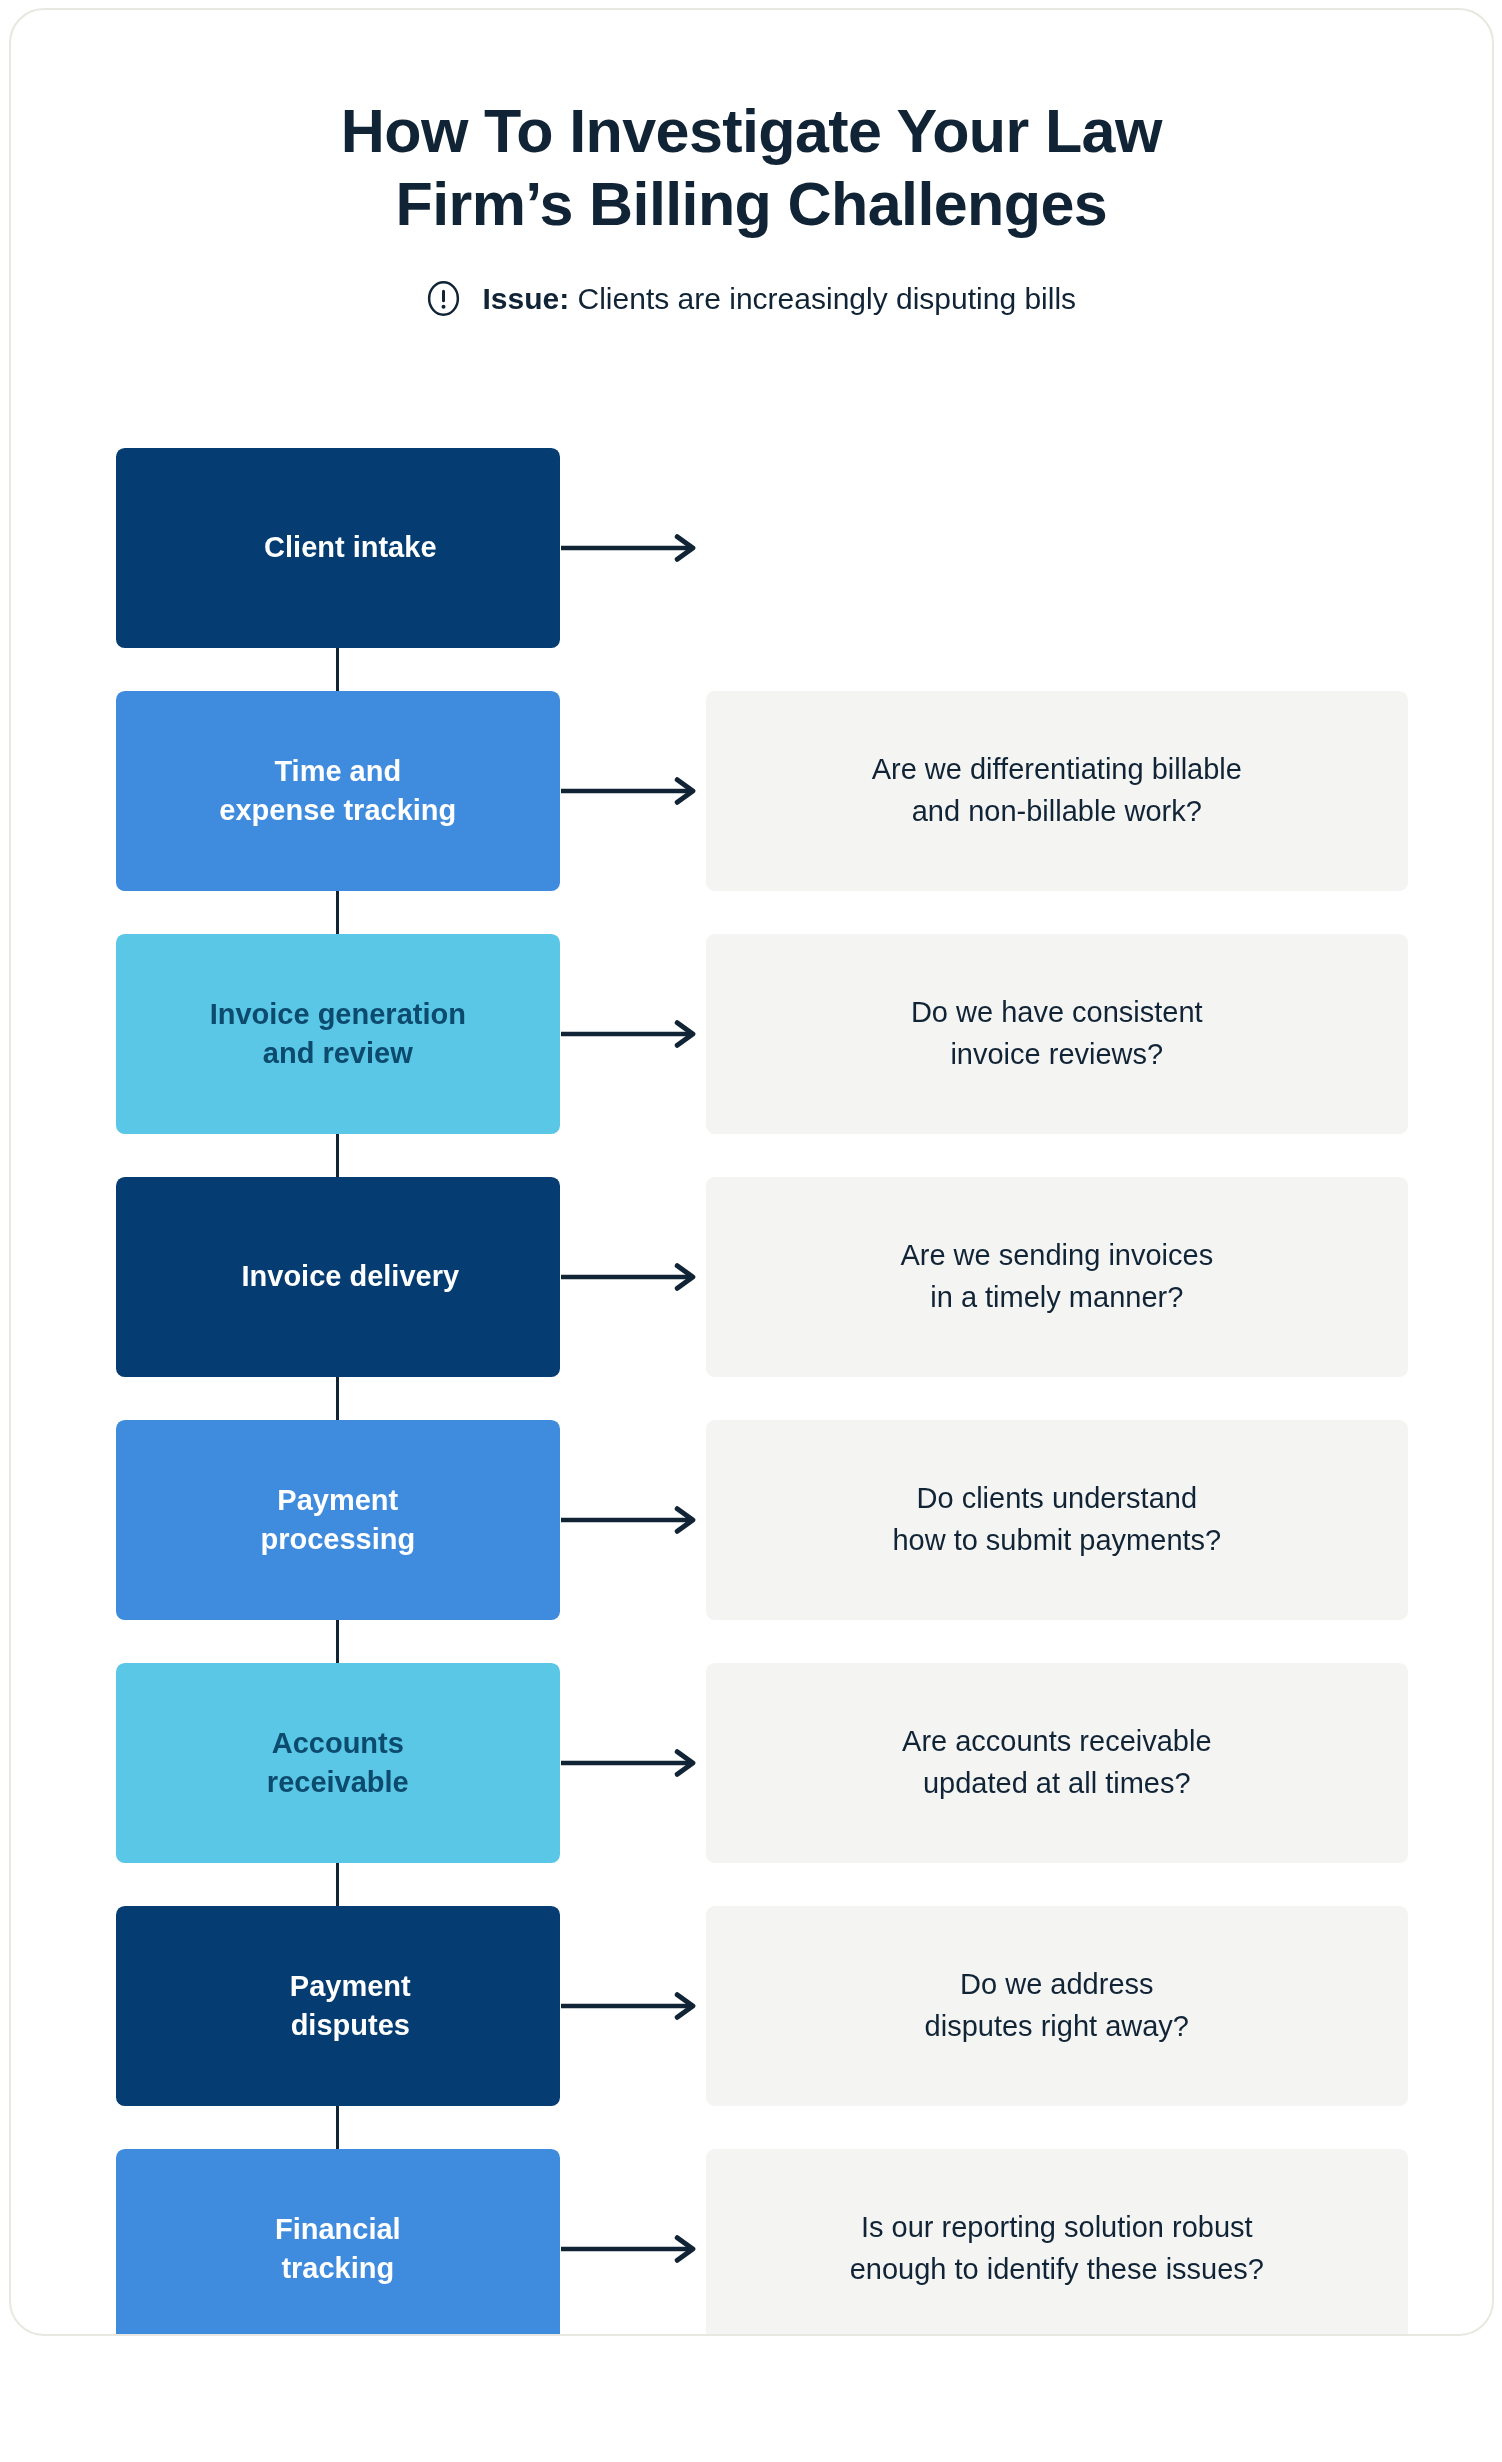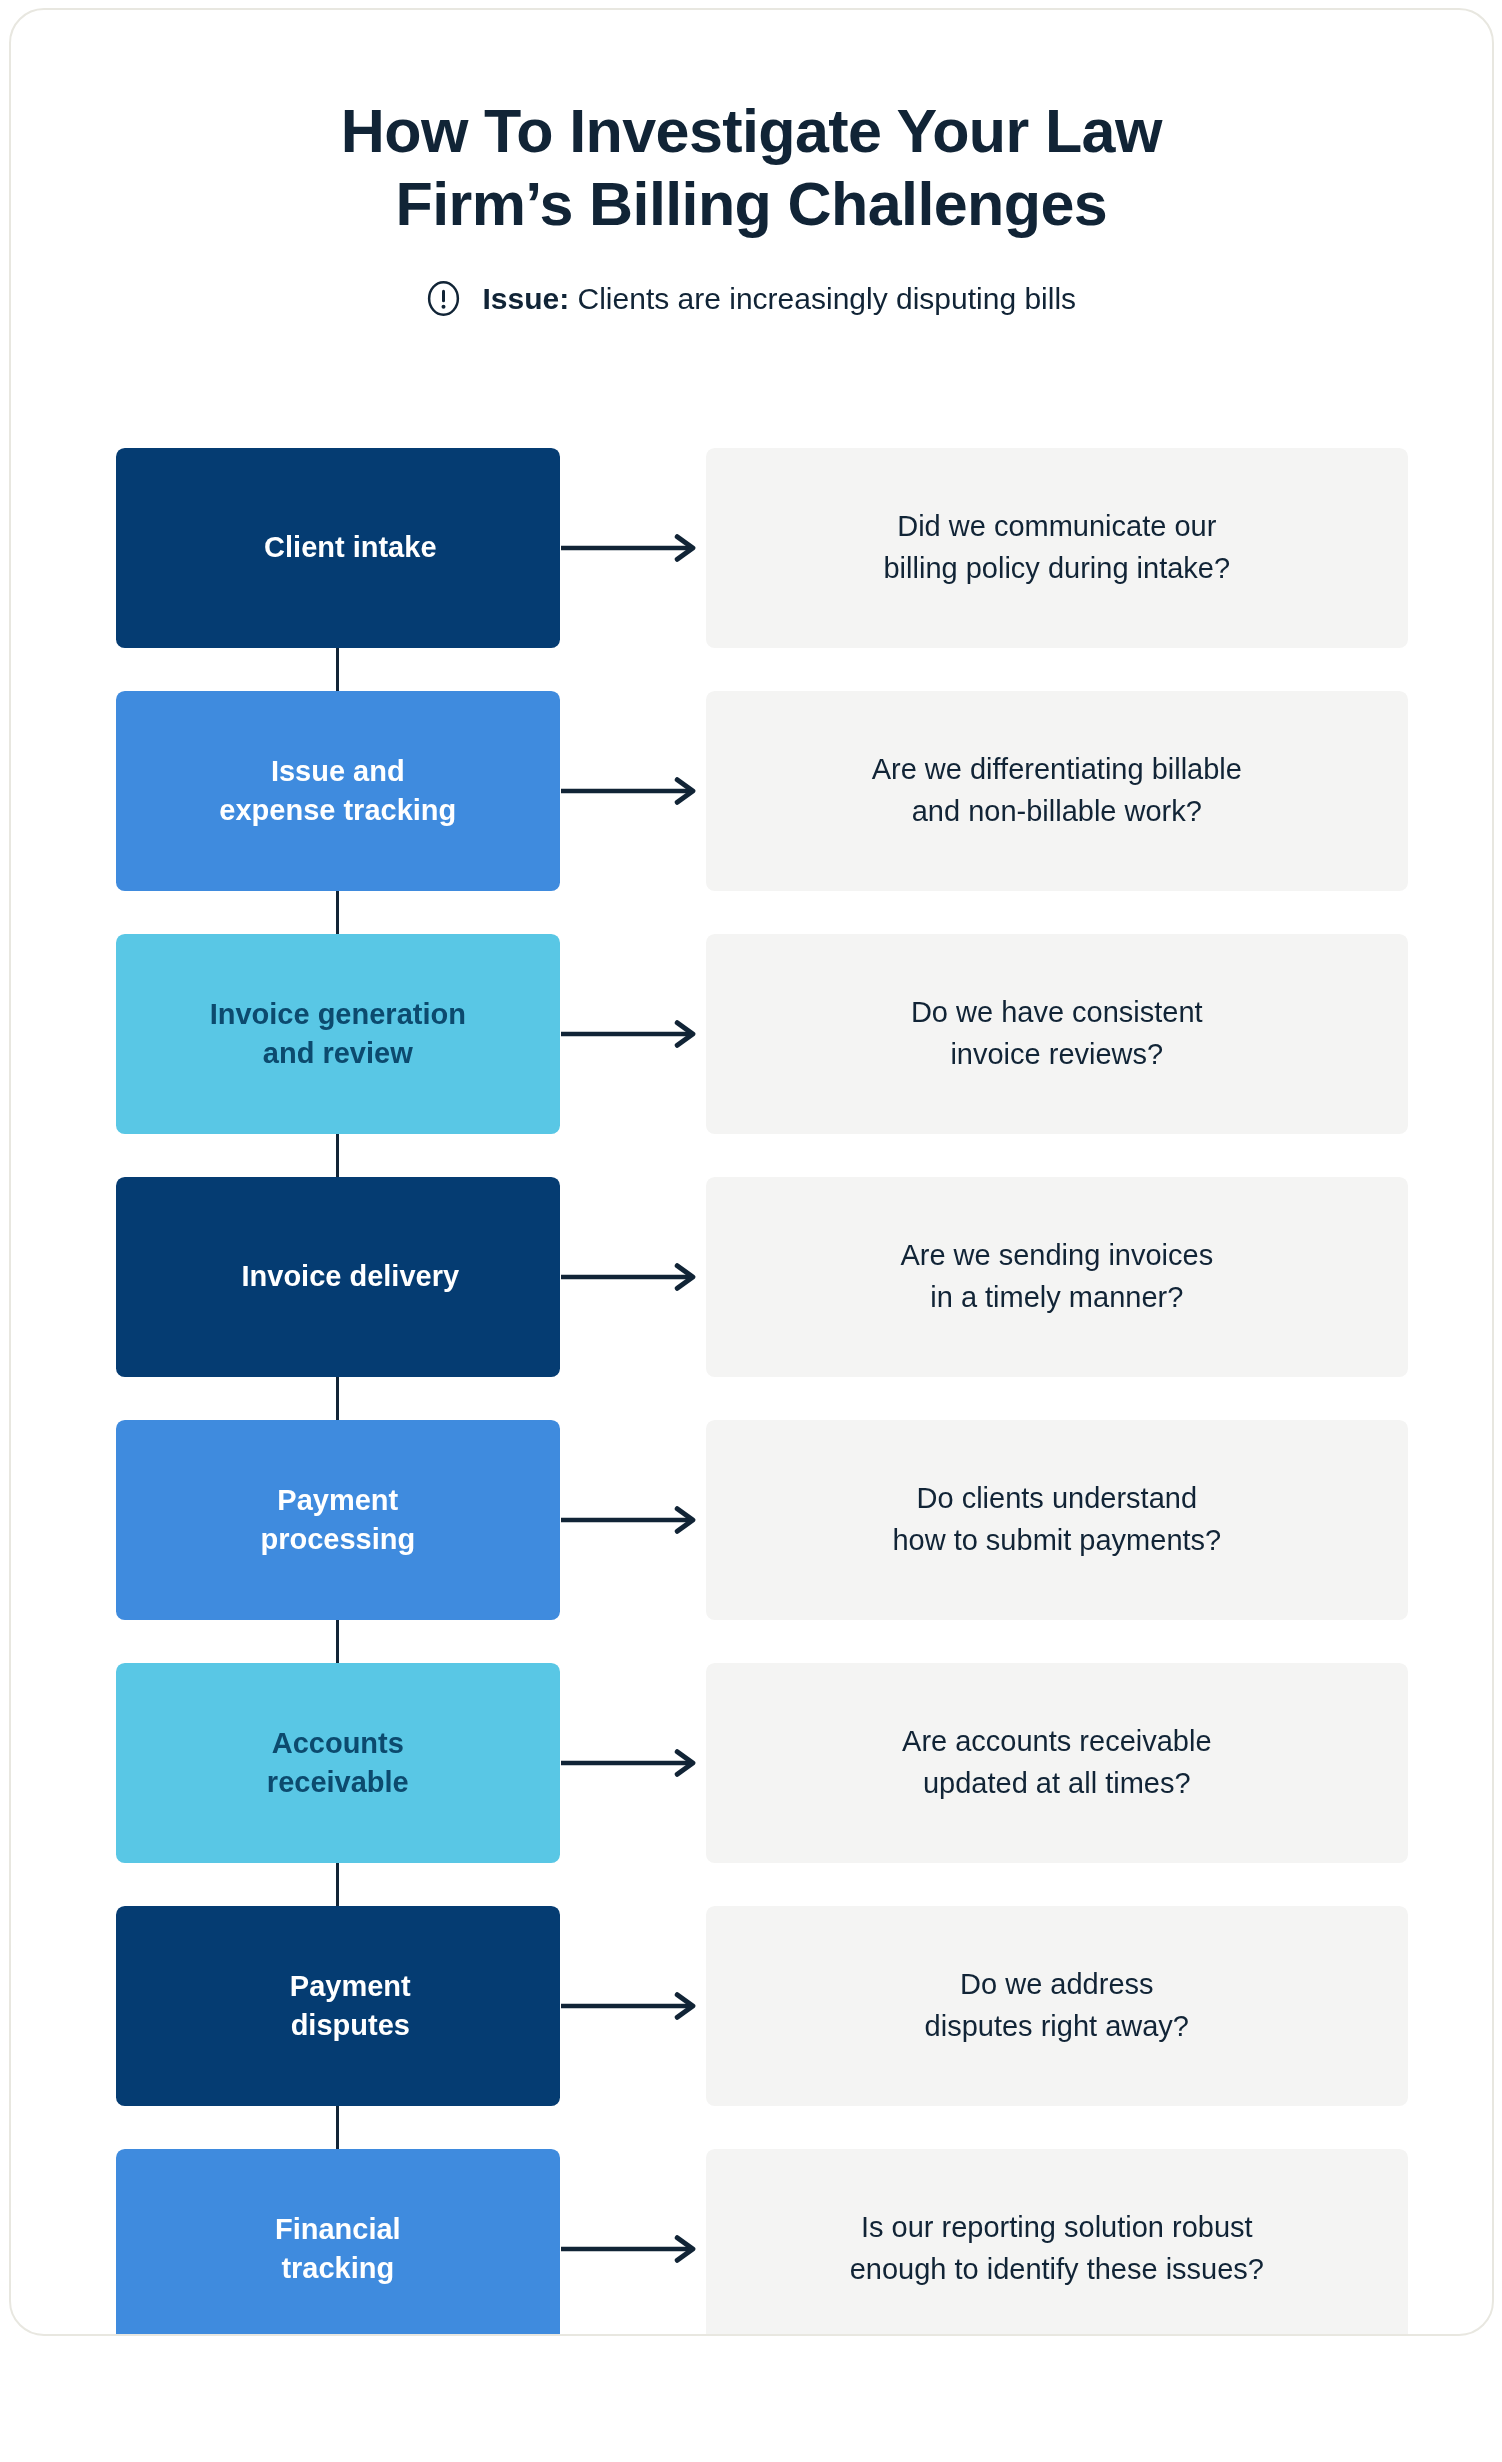--- a/index.html
+++ b/index.html
@@ -190,30 +190,26 @@
   <div class="flow">
 
     <div class="flow-row">
       <div class="stage-box navy">
         <span class="stage-label">Client intake</span>
       </div>
       <svg class="arrow" viewBox="0 0 232 48">
         <line x1="0" y1="24" x2="208" y2="24" stroke="#112436" stroke-width="7"></line>
         <polyline points="186,6 211,24 186,42" fill="none" stroke="#112436" stroke-width="8" stroke-linecap="round" stroke-linejoin="round"></polyline>
       </svg>
-      <div class="question-panel">
-        <span class="question-text">Did we communicate our
-billing policy during intake?</span>
-      </div>
       <div class="connector"></div>
     </div>
 
     <div class="flow-row">
       <div class="stage-box blue">
-        <span class="stage-label">Issue and
+        <span class="stage-label">Time and
 expense tracking</span>
       </div>
       <svg class="arrow" viewBox="0 0 232 48">
         <line x1="0" y1="24" x2="208" y2="24" stroke="#112436" stroke-width="7"></line>
         <polyline points="186,6 211,24 186,42" fill="none" stroke="#112436" stroke-width="8" stroke-linecap="round" stroke-linejoin="round"></polyline>
       </svg>
       <div class="question-panel">
         <span class="question-text">Are we differentiating billable
 and non-billable work?</span>
       </div>

